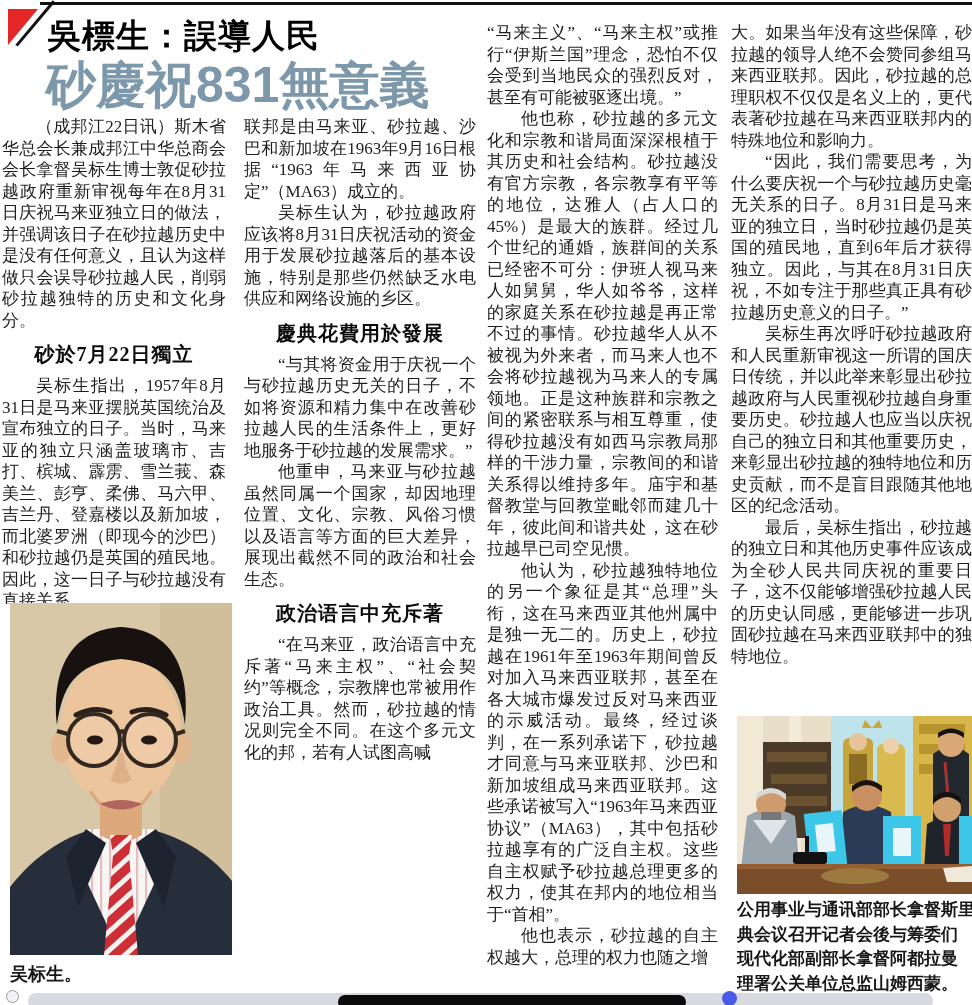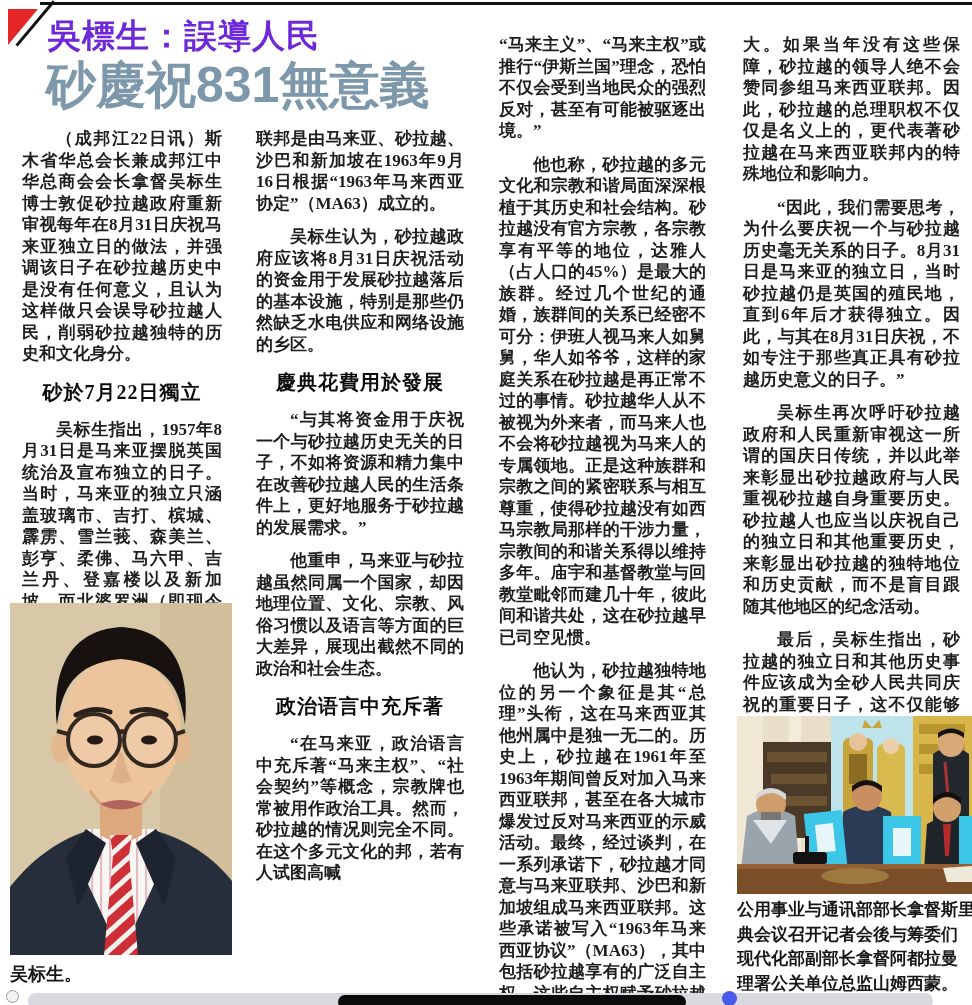--- a/index.html
+++ b/index.html
@@ -10,29 +10,29 @@
     font-family:"Liberation Serif", serif;
   }
   
   .top-rule { position:absolute; left:40px; top:2px; width:932px; height:2.5px; background:#111; }
   .logo-slash { position:absolute; left:6px; top:22px; width:58px; height:2.5px; background:#111;
     transform:rotate(-50deg); transform-origin:center; }
   .logo-tri { position:absolute; left:8px; top:9px; width:30px; height:36px;
     background:#e42627; clip-path:polygon(0 0,100% 0,0 100%); }
   
   .kicker { position:absolute; left:48px; top:14px; font-size:33px; font-weight:bold;
-    color:#6d28d9; letter-spacing:1px; white-space:nowrap; }
+    color:#000000; letter-spacing:1px; white-space:nowrap; }
   .headline { position:absolute; left:46px; top:52px; font-size:50px; font-weight:bold;
     color:#7d98aa; letter-spacing:0px; white-space:nowrap; font-family:"Liberation Sans",sans-serif; }
   
   .col { position:absolute; font-size:17px; line-height:21.5px; color:#1e1e20;
     text-align:justify; overflow:hidden; }
-  .col p { margin:12px;font-weight:bold; }
+  .col p { margin:0; }
   .col p.ind { text-indent:2em; }
-  #col1 { left:10px;  top:116px; width:224px; height:488px; }
+  #col1 { left:2px;  top:116px; width:224px; height:488px; }
   #col2 { left:244px; top:116px; width:232px; height:889px; }
   #col3 { left:487px; top:22px;  width:231px; height:983px; }
   #col4 { left:731px; top:22px;  width:241px; height:692px; }
   .subhead { font-weight:bold; font-size:20px; line-height:30px; text-align:center;
     color:#0c0c0c; margin:8px 0 6px; text-indent:0 !important; letter-spacing:1px; }
   
   .photo-frame { position:absolute; overflow:hidden; }
   #portrait { left:10px; top:603px; width:222px; height:352px; }
   #pressphoto { left:737px; top:716px; width:235px; height:178px; }
   .photo-caption { position:absolute; font-family:"Liberation Sans",sans-serif;

